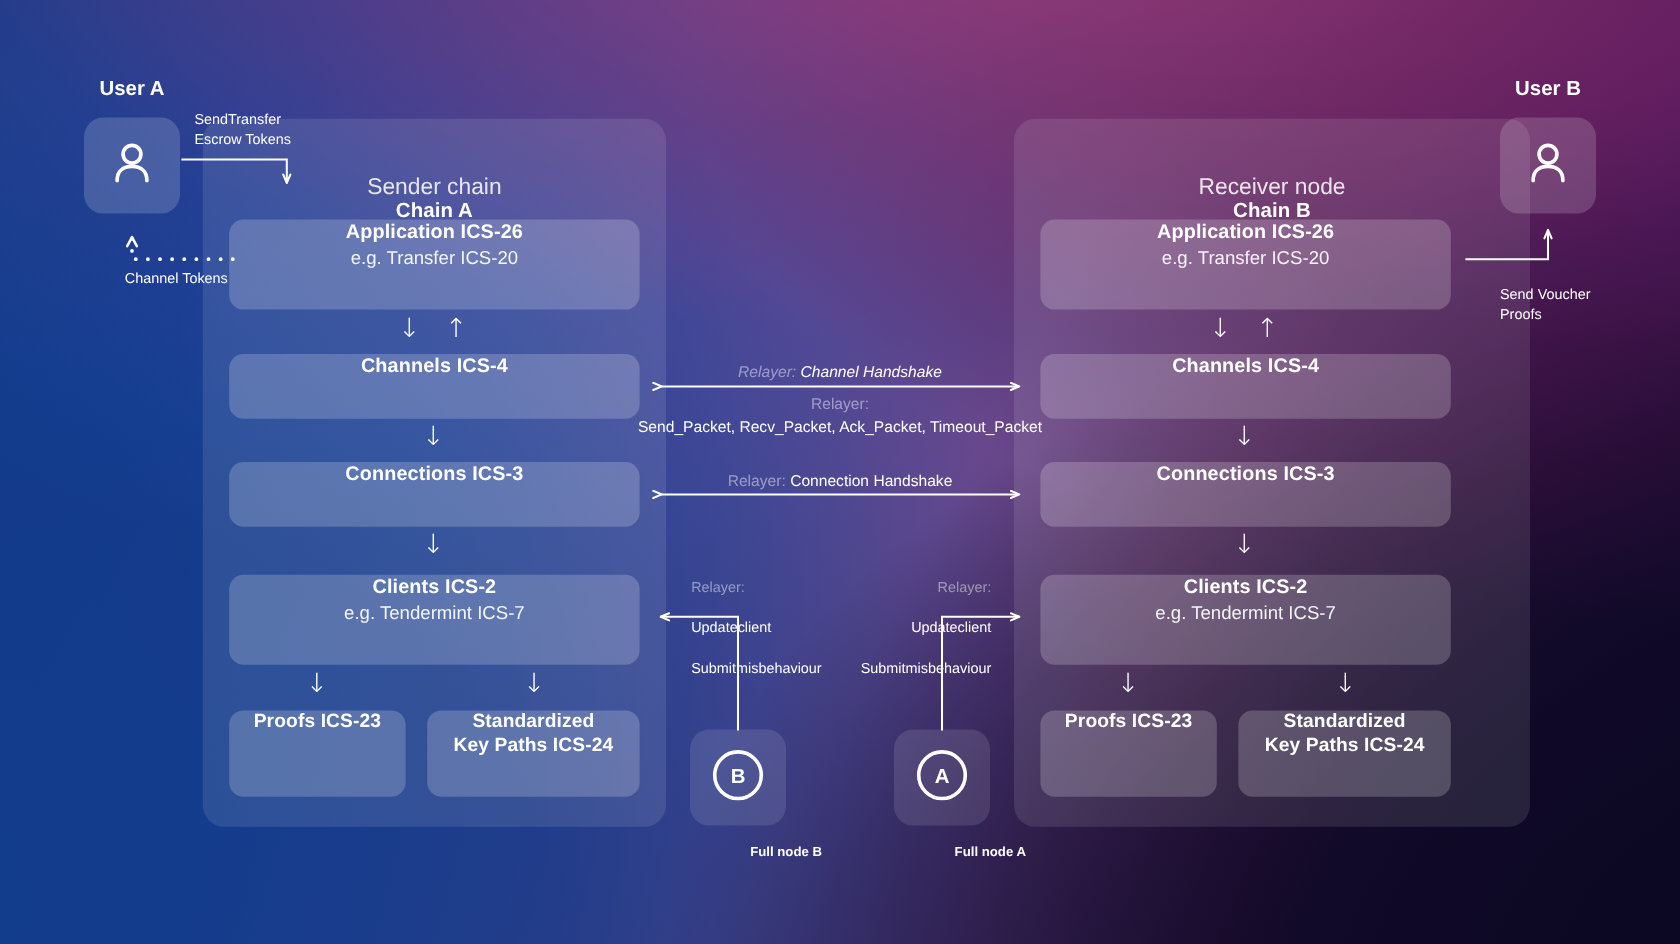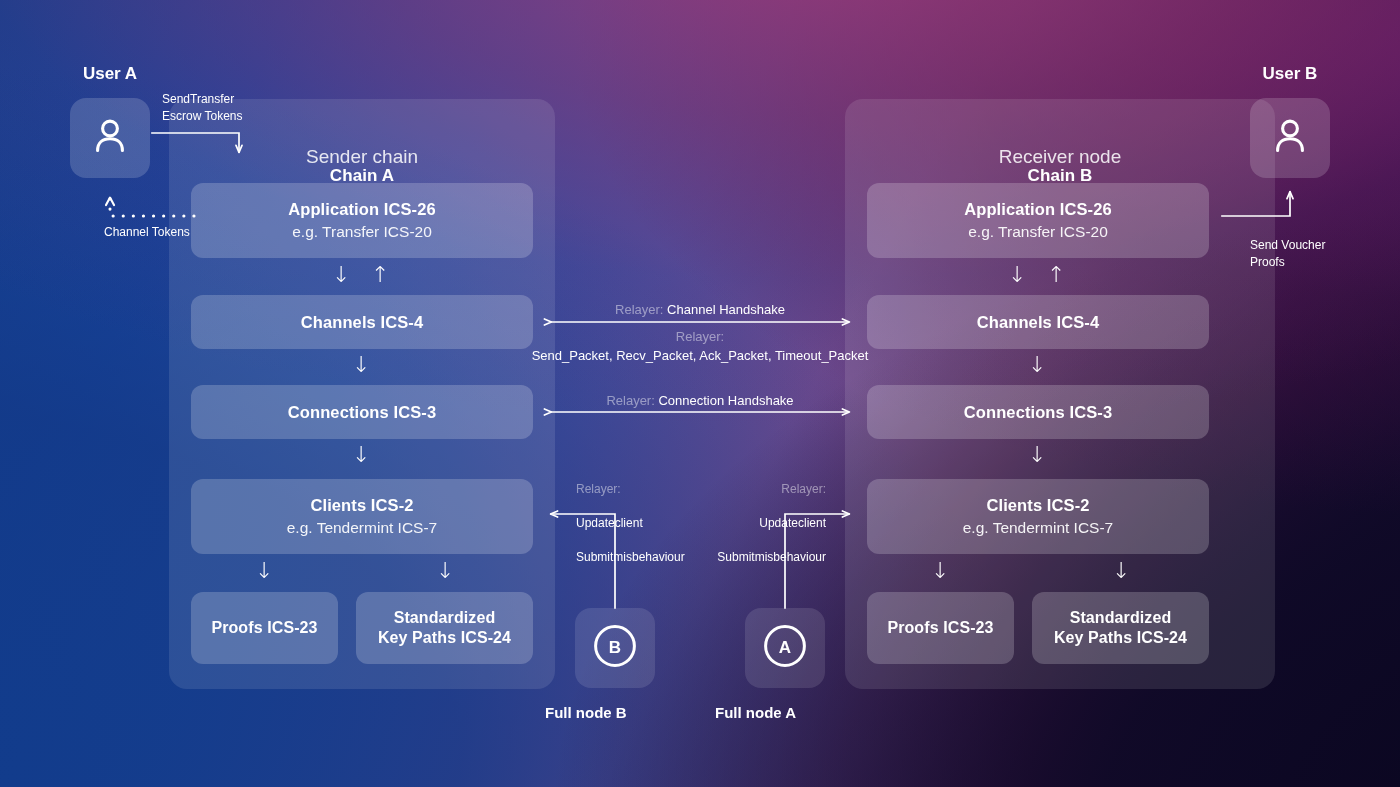--- a/index.html
+++ b/index.html
@@ -54,21 +54,20 @@
   }
 
   
   .layer-box {
     position: absolute;
     border-radius: 12px;
     background: rgba(255,255,255,0.20);
     display: flex;
     flex-direction: column;
     align-items: center;
-    justify-content: center;
     text-align: center;
   }
   .layer-box .l1 {
     color: #ffffff;
     font-size: 16.5px;
     font-weight: bold;
     line-height: 1.25;
     letter-spacing: 0.1px;
   }
   .layer-box .l2 {
@@ -119,23 +118,23 @@
     height: 80px;
     border-radius: 16px;
     background: rgba(255,255,255,0.115);
     display: flex;
     align-items: center;
     justify-content: center;
   }
   .node-label {
     position: absolute;
     color: #ffffff;
-    font-size: 15px;
+    font-size: 11px;
     font-weight: bold;
-    text-align: left;
+    text-align: right;
     white-space: nowrap;
   }
 
   
   .ann {
     position: absolute;
     color: #ffffff;
     font-size: 12px;
     line-height: 1.42;
     white-space: pre-line;
@@ -305,21 +304,21 @@
     <span>
       <svg width="38" height="40" viewBox="0 0 38 40" fill="none">
         <circle cx="19" cy="12.5" r="7.4" stroke="#ffffff" stroke-width="3.1"></circle>
         <path d="M6.6,34.5 C6.6,26.4 11.8,22.7 19,22.7 C26.2,22.7 31.4,26.4 31.4,34.5" stroke="#ffffff" stroke-width="3.1" stroke-linecap="round"></path>
       </svg>
     </span>
   </div>
   <div class="ann" style="left:1250px; top:237px;">Send Voucher
 Proofs</div>
 
-  <div class="center-label" style="left:545px; top:301px; width:310px;">
+  <div class="center-label" style="left:545px; top:301px; width:310px;font-style:italic;">
     <span class="relayer-pref">Relayer:</span>
     <span>Channel Handshake</span>
   </div>
 
   <div class="center-label" style="left:530px; top:328px; width:340px;">
     <div class="relayer-pref">Relayer:</div>
     <div>Send_Packet, Recv_Packet, Ack_Packet, Timeout_Packet</div>
   </div>
 
   <div class="center-label" style="left:545px; top:392px; width:310px;">

